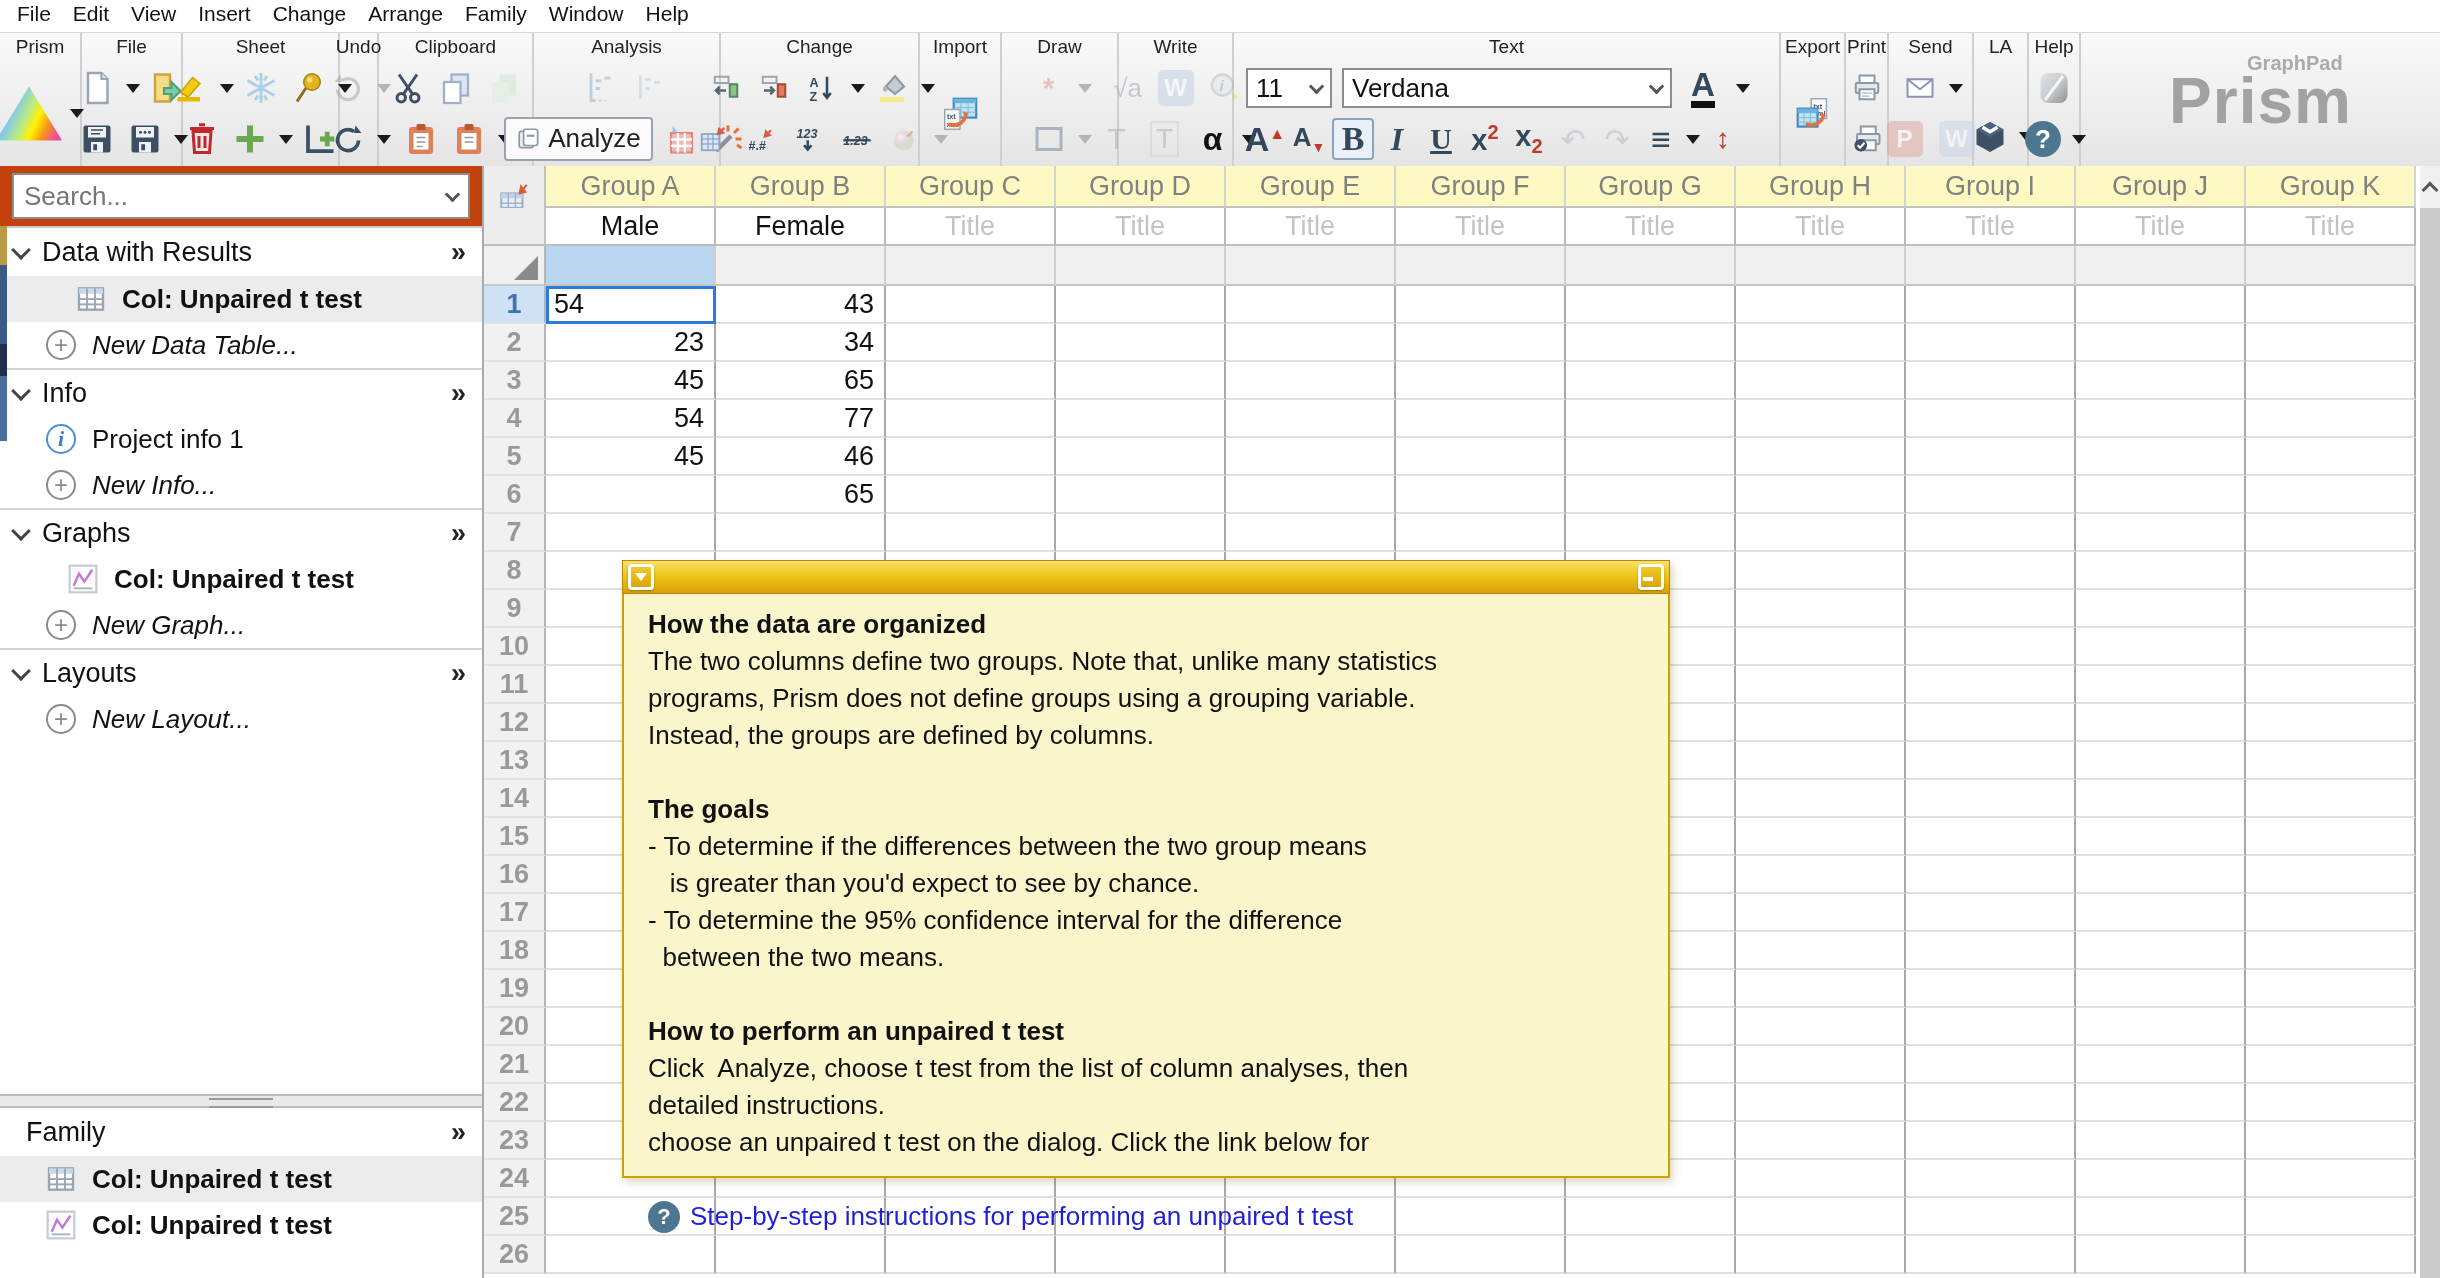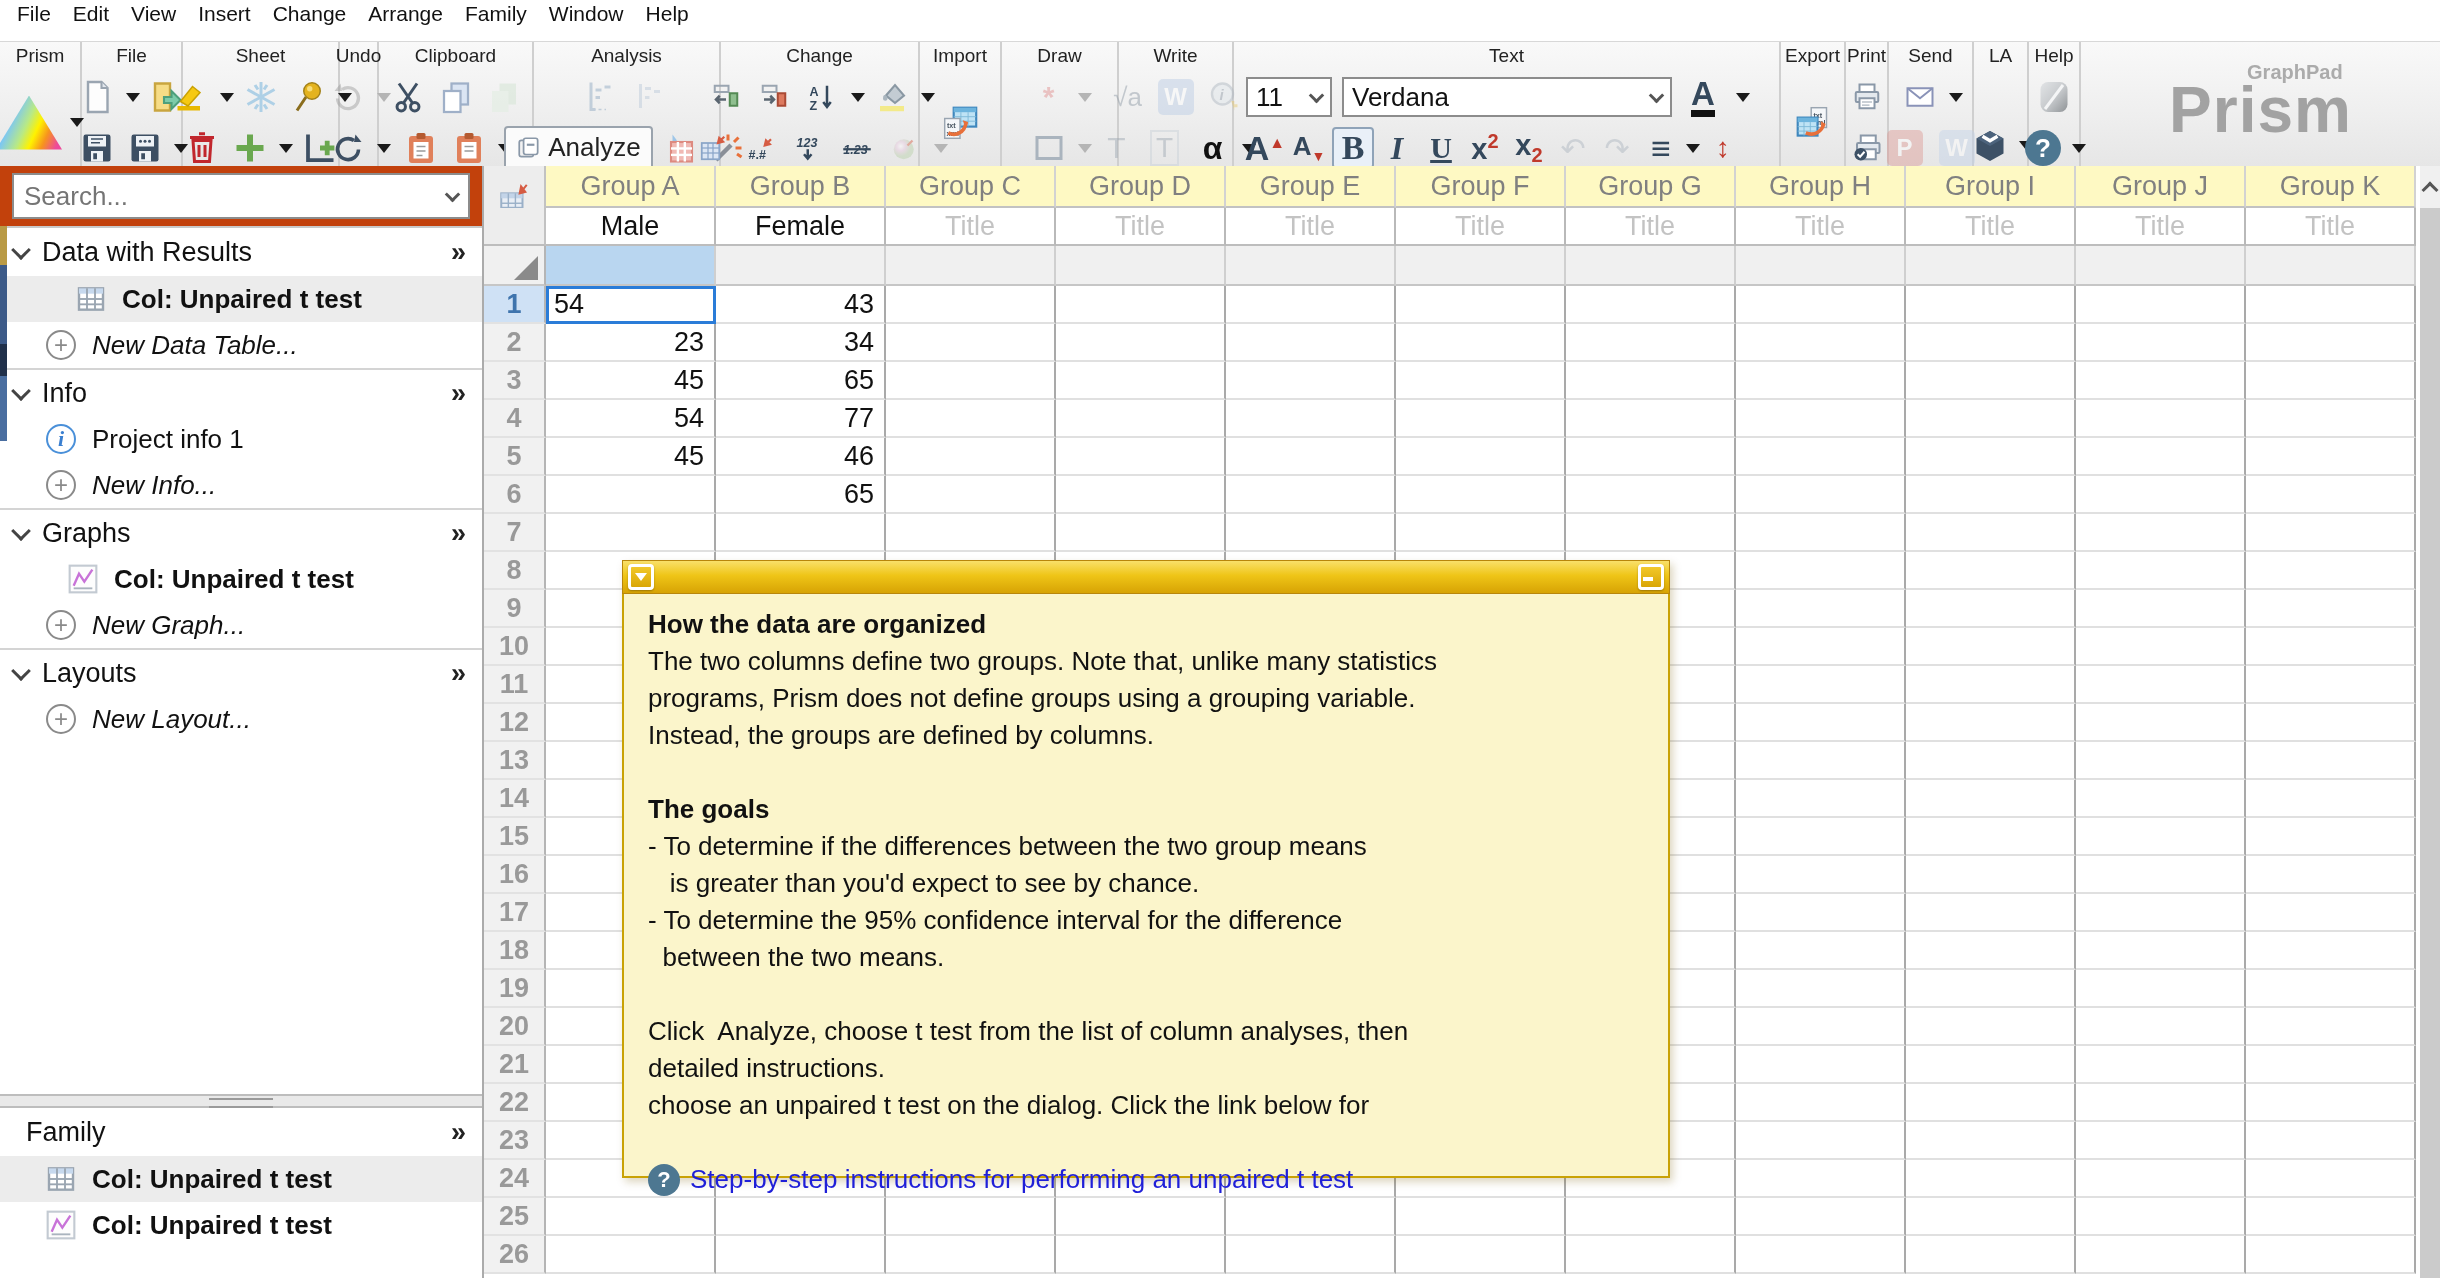--- a/index.html
+++ b/index.html
@@ -5,21 +5,21 @@
   * { margin:0; padding:0; box-sizing:border-box; }
   html,body { width:2440px; height:1278px; overflow:hidden; background:#fff;
     font-family:"Liberation Sans", sans-serif; color:#111; }
 
   
   #menubar { position:absolute; left:0; top:0; width:2440px; height:27px;
     background:#fff; display:flex; align-items:center; padding-left:6px; font-size:21px; }
   .menu-item { padding:0 11px; color:#111; cursor:default; }
 
   
-  #toolbar { position:absolute; left:0; top:41px; width:2440px; height:139px;
+  #toolbar { position:absolute; left:0; top:32px; width:2440px; height:139px;
     background:linear-gradient(#f9f9f9,#ededed 60%,#e4e4e4);
     border-top:1px solid #d8d8d8; border-bottom:2px solid #b9b9b9;
     display:flex;align-items:center; }
   .tgroup { position:relative; height:100%; border-right:2px solid #cfcfcf;
     display:flex; flex-direction:column; align-items:center; flex:0 0 auto; }
   .tlabel { font-size:19px; color:#222; margin-top:3px; white-space:nowrap; }
   .ticons { flex:1; display:flex; flex-direction:column; justify-content:space-evenly; align-items:center; width:100%; }
   .trow { display:flex; align-items:center; justify-content:center; gap:6px; }
   .ic { display:inline-flex; align-items:center; justify-content:center;
         width:42px; height:42px; }
@@ -1328,20 +1328,21 @@
         <div class="note-line">Instead, the groups are defined by columns.</div>
       </div>
       <div class="note-sec">
         <div class="note-h">The goals</div>
         <div class="note-line">- To determine if the differences between the two group means</div>
         <div class="note-line">   is greater than you'd expect to see by chance.</div>
         <div class="note-line">- To determine the 95% confidence interval for the difference</div>
         <div class="note-line">  between the two means.</div>
       </div>
       <div class="note-sec">
+        <div class="note-h">How to perform an unpaired t test</div>
         <div class="note-line">Click  Analyze, choose t test from the list of column analyses, then</div>
         <div class="note-line">detailed instructions.</div>
         <div class="note-line">choose an unpaired t test on the dialog. Click the link below for</div>
       </div>
       <div class="note-link-row">
         <span class="q-circle">?</span>
         <span class="note-link">Step-by-step instructions for performing an unpaired t test</span>
       </div>
     </div>
 </div>

